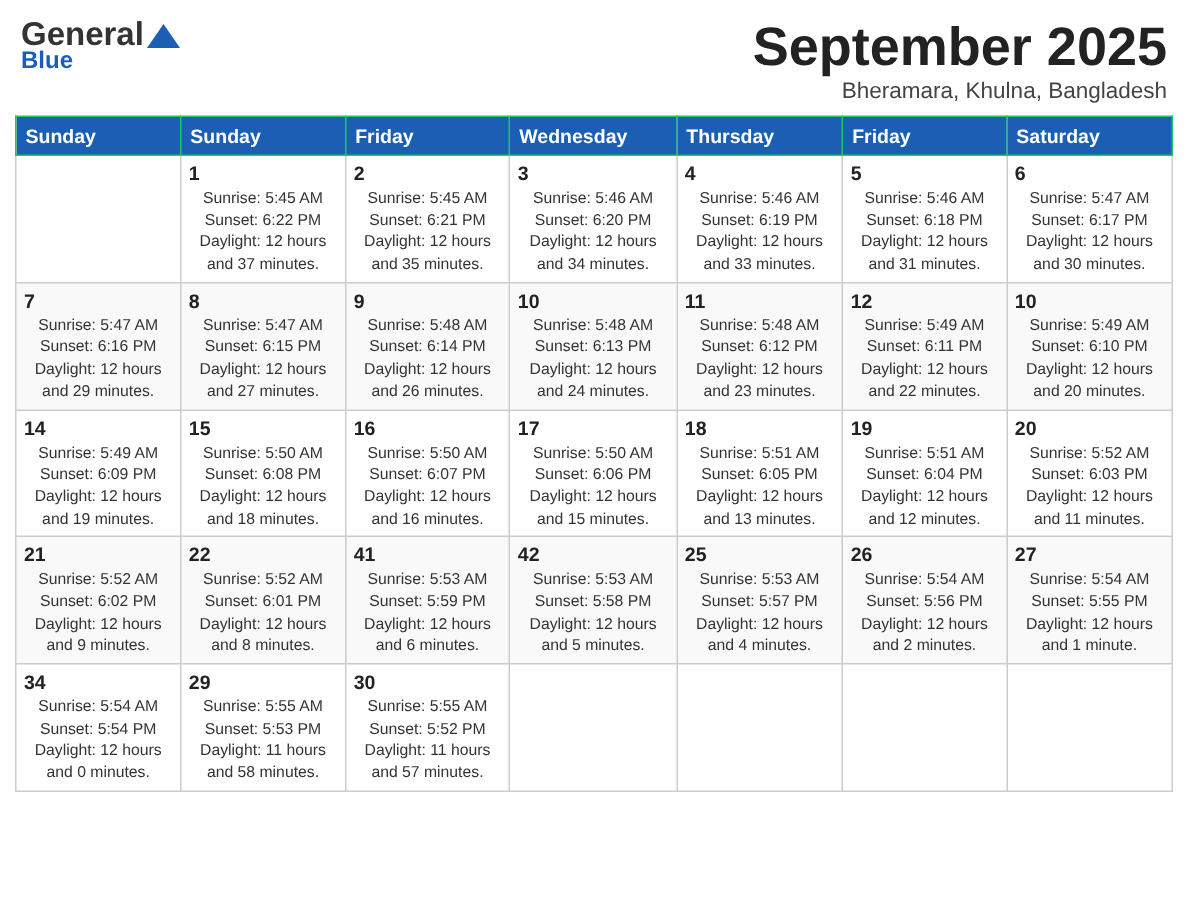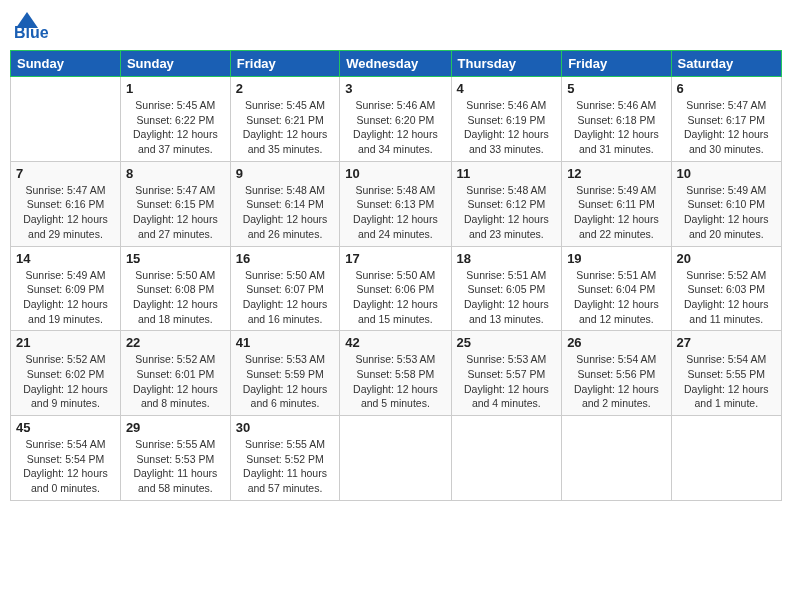--- a/index.html
+++ b/index.html
@@ -79,25 +79,32 @@
     tbody tr:nth-child(even) td {
       background: #f9f9f9;
     }
   </style>
 </head>
 <body>
 
 <div class="header">
   <div class="logo">
     <div class="logo-row">
+      <span style="font-size:22px;font-weight:bold;color:#333;">
+        <span>General</span>
+      </span>
       <svg width="22" height="16" viewBox="0 0 22 16" style="margin-left:2px;margin-top:2px;">
         <polygon points="0,16 11,0 22,16" fill="#1a5fb4"></polygon>
       </svg>
     </div>
     <span style="font-size:16px;font-weight:bold;color:#1a5fb4;margin-top:-4px;">Blue</span>
+  </div>
+  <div class="title-block">
+    <div class="month-title">September 2025</div>
+    <div class="location">Bheramara, Khulna, Bangladesh</div>
   </div>
 </div>
 
 <table>
   <thead>
     <tr>
     <th>Sunday</th>
         <th>Sunday</th>
         <th>Friday</th>
         <th>Wednesday</th>
@@ -219,21 +226,21 @@
           <span class="day-number">26</span>
           <div class="day-info">Sunrise: 5:54 AM<br>Sunset: 5:56 PM<br>Daylight: 12 hours<br>and 2 minutes.</div>
         </td>
         <td>
           <span class="day-number">27</span>
           <div class="day-info">Sunrise: 5:54 AM<br>Sunset: 5:55 PM<br>Daylight: 12 hours<br>and 1 minute.</div>
         </td>
       </tr>
       <tr>
         <td>
-          <span class="day-number">45</span>
+          <span class="day-number">34</span>
           <div class="day-info">Sunrise: 5:54 AM<br>Sunset: 5:54 PM<br>Daylight: 12 hours<br>and 0 minutes.</div>
         </td>
         <td>
           <span class="day-number">29</span>
           <div class="day-info">Sunrise: 5:55 AM<br>Sunset: 5:53 PM<br>Daylight: 11 hours<br>and 58 minutes.</div>
         </td>
         <td>
           <span class="day-number">30</span>
           <div class="day-info">Sunrise: 5:55 AM<br>Sunset: 5:52 PM<br>Daylight: 11 hours<br>and 57 minutes.</div>
         </td>

